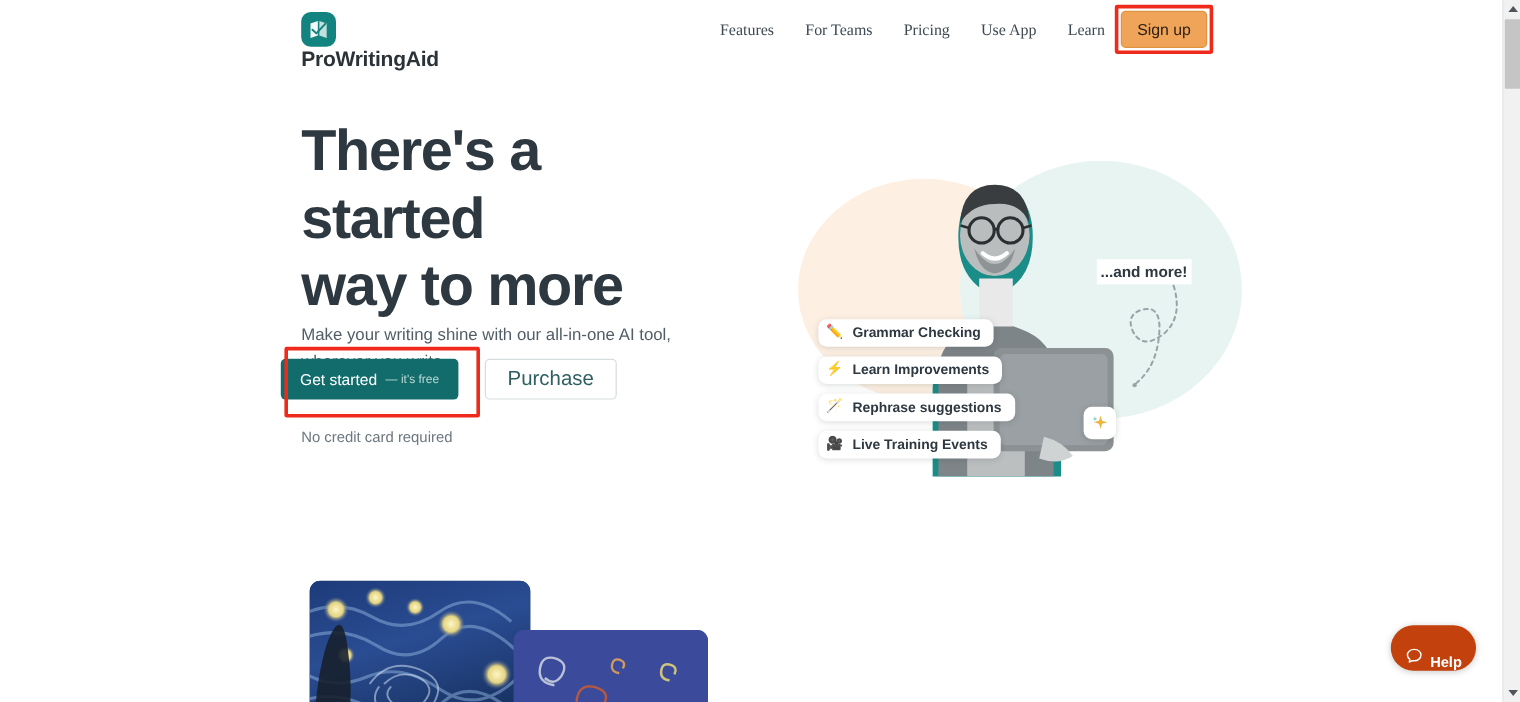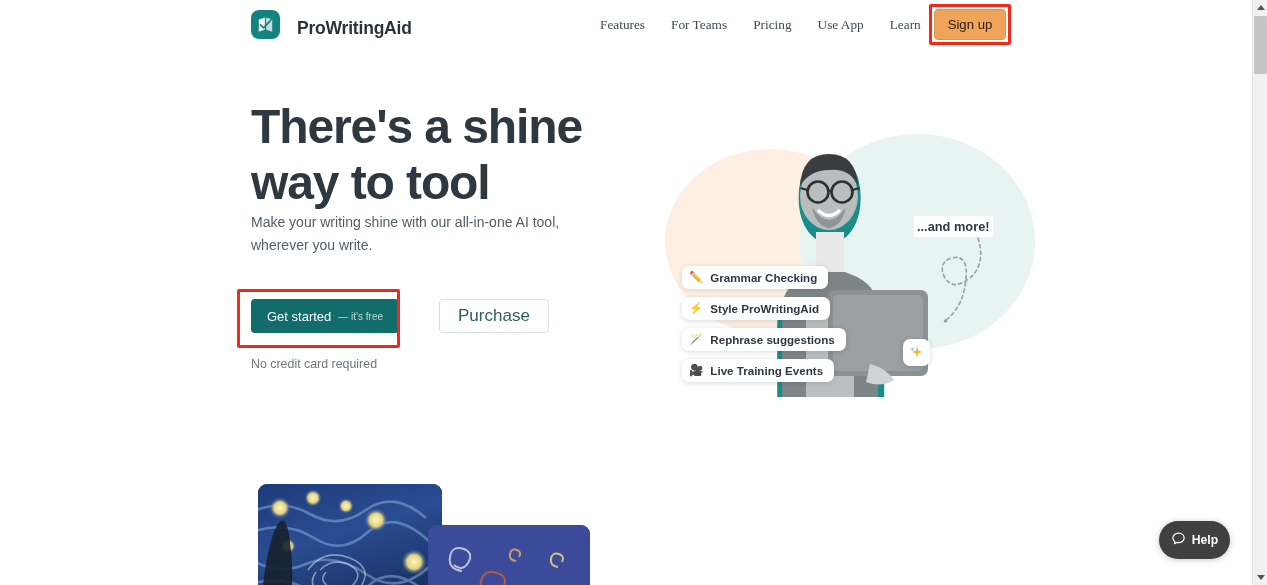--- a/index.html
+++ b/index.html
@@ -37,23 +37,24 @@
     background: #ffffff;
     display: flex;
     align-items: center;
   }
 
   .brand {
     position: absolute;
     left: 251px;
     top: 10px;
     display: flex;
-    align-items: flex-end;
-    gap: 17px;
+    align-items: flex-start;
+    gap: 0;
     text-decoration: none;
+    flex-direction: column;
   }
   .logo-mark {
     width: 29px; height: 29px;
     border-radius: 8px;
     background: #13837f;
     display: flex;
     align-items: center;
     justify-content: center;
     flex: none;
   }
@@ -143,25 +144,25 @@
   }
   .hero-sub {
     font-size: 14px;
     line-height: 22.5px;
     color: #525e66;
     width: 320px;
   }
 
   .hero-actions {
     position: absolute;
-    left: 251px;
+    left: 234px;
     top: 250px;
     display: flex;
     align-items: center;
-    gap: 40px;
+    gap: 22px;
   }
   .btn-primary {
     height: 34px;
     padding: 0 16px;
     border: none;
     border-radius: 4px;
     background: #126c6b;
     color: #ffffff;
     font-size: 13px;
     font-family: "Liberation Sans", sans-serif;
@@ -330,24 +331,24 @@
     white-space: nowrap;
   }
 
   
   .help-widget {
     position: absolute;
     left: 1159px;
     top: 521px;
     width: 71px;
     height: 38px;
-    background: #404040;
+    background: #c2410c;
     border-radius: 19px;
     display: flex;
-    align-items: center;
+    align-items: flex-end;
     justify-content: center;
     gap: 6px;
     cursor: pointer;
     box-shadow: 0 1px 6px rgba(0,0,0,0.22);
     z-index: 30;
   }
   .help-label {
     color: #ffffff;
     font-size: 12.2px;
     font-weight: bold;
@@ -424,22 +425,22 @@
         <button class="signup-btn">Sign up</button>
       </div>
     </header>
 
     <div class="annot-box annot-signup"></div>
 
     <section class="hero">
 
       <div class="hero-copy">
         <h1 class="hero-title">
-          <span>There's a shine</span><br>
-          <span>way to tool</span>
+          <span>There's a started</span><br>
+          <span>way to more</span>
         </h1>
         <p class="hero-sub">Make your writing shine with our all-in-one AI tool, wherever you write.</p>
       </div>
 
       <div class="hero-actions">
         <button class="btn-primary">
           <span>Get started</span>
           <span class="free-note">— it's free</span>
         </button>
         <button class="btn-outline">Purchase</button>
@@ -478,21 +479,21 @@
           </svg>
         </div>
 
         <div class="chips">
           <div class="chip">
             <span class="chip-ico">✏️</span>
             <span>Grammar Checking</span>
           </div>
           <div class="chip">
             <span class="chip-ico">⚡</span>
-            <span>Style ProWritingAid</span>
+            <span>Learn Improvements</span>
           </div>
           <div class="chip">
             <span class="chip-ico">🪄</span>
             <span>Rephrase suggestions</span>
           </div>
           <div class="chip">
             <span class="chip-ico">🎥</span>
             <span>Live Training Events</span>
           </div>
         </div>

